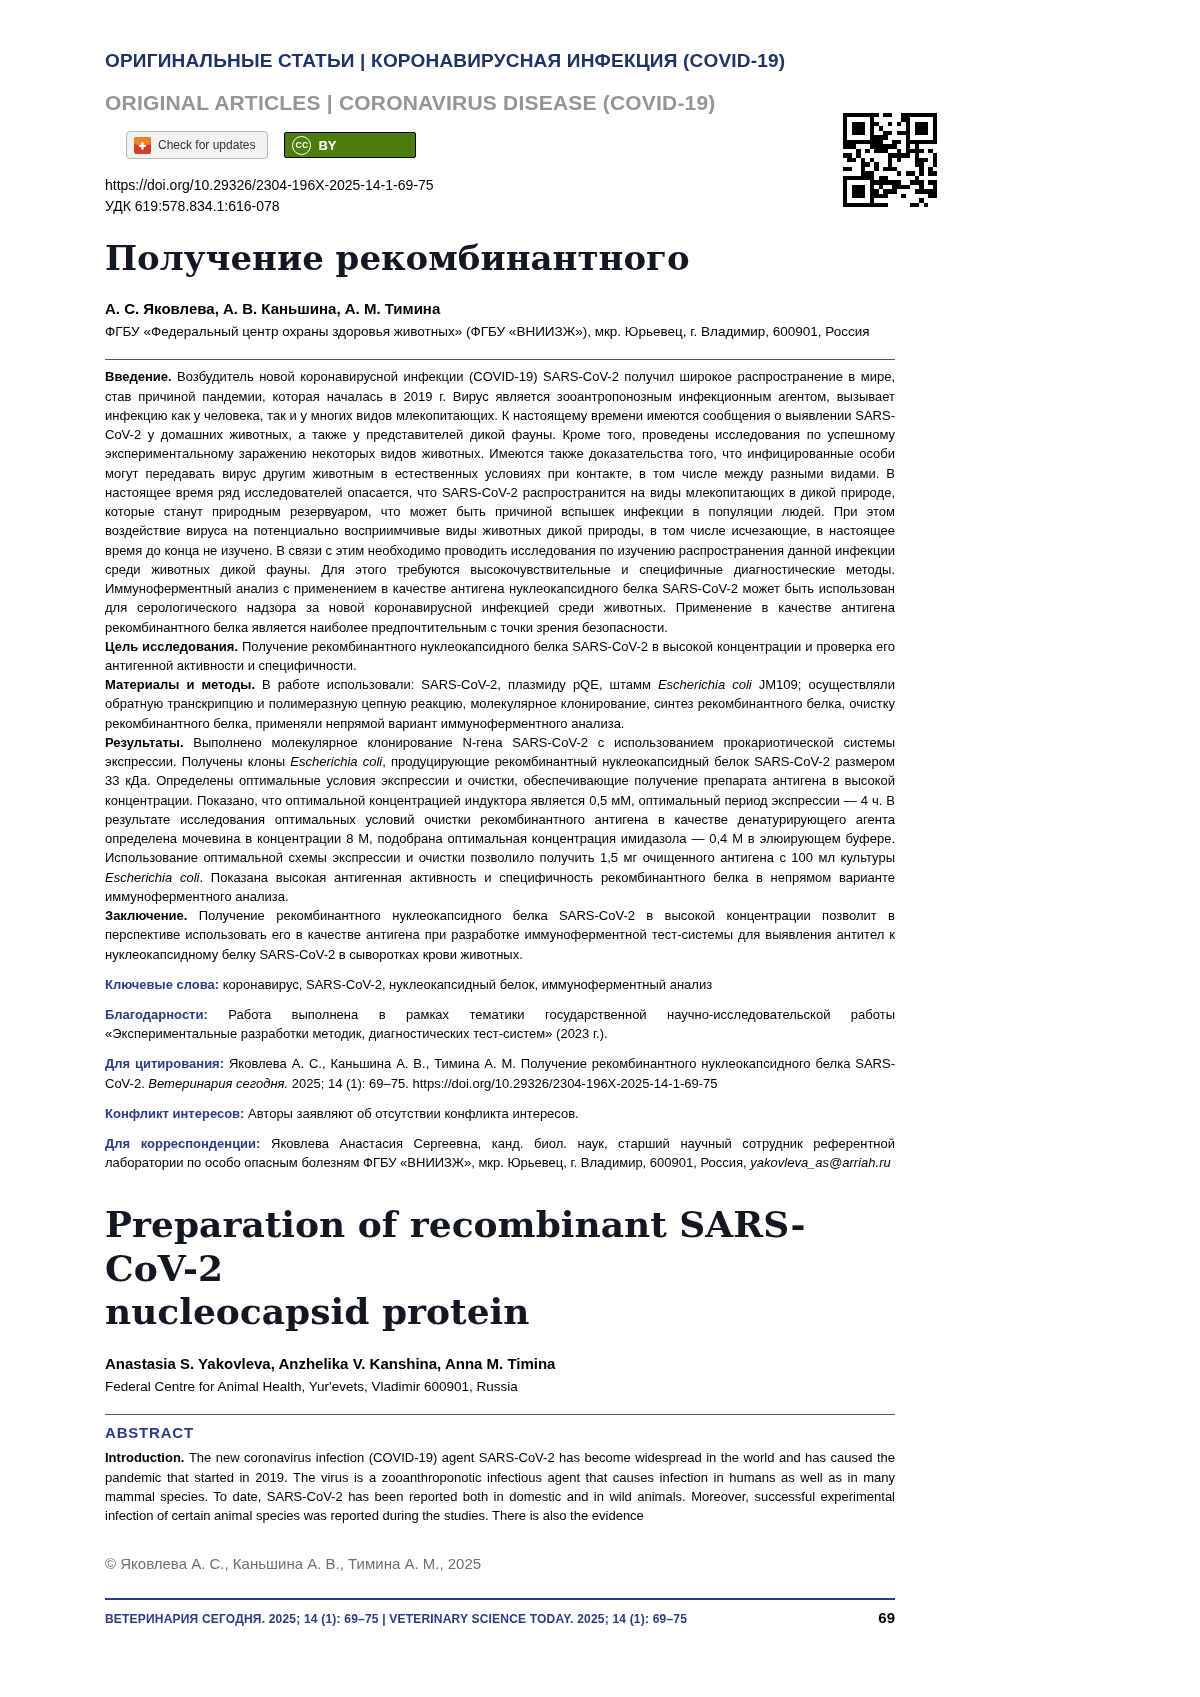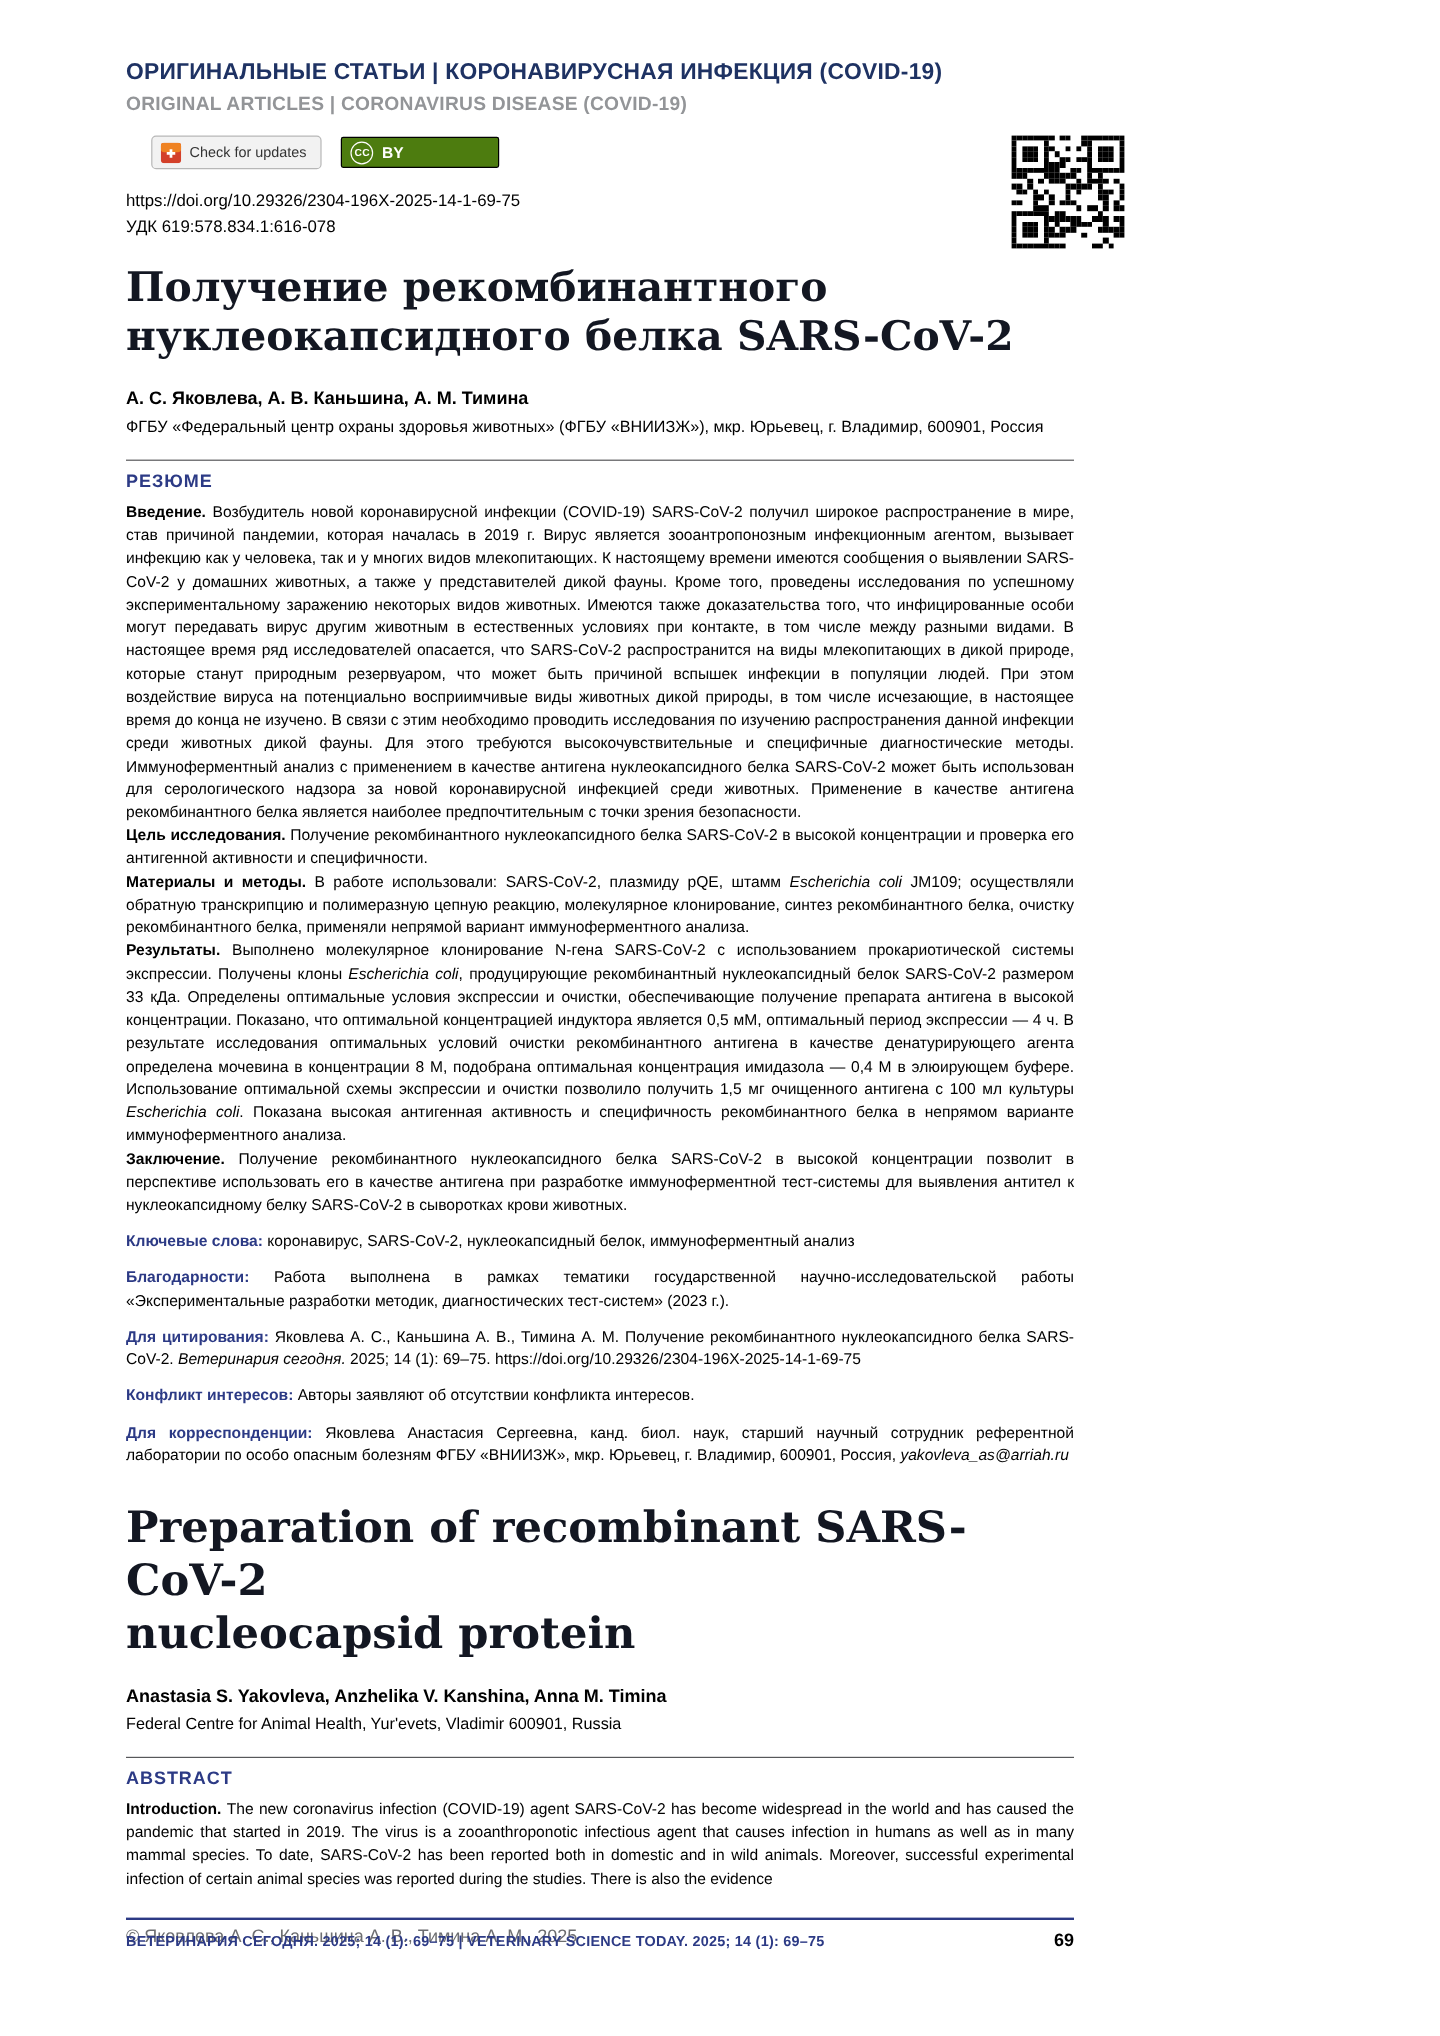--- a/index.html
+++ b/index.html
@@ -7,21 +7,21 @@
     --kicker:#1e3263;
     --muted:#939598;
     --copyright:#6d6e71;
   }
   html,body{margin:0;padding:0;background:#ffffff;}
   body{font-family:"Liberation Sans",sans-serif;color:#000;}
   .sheet{position:relative;width:1000px;height:1697px;background:#fff;overflow:hidden;}
   .content{padding:50px 105px 0 105px;}
 
   .kicker-ru{color:var(--kicker);font-weight:bold;font-size:19px;letter-spacing:.2px;}
-  .kicker-en{color:var(--muted);font-weight:bold;font-size:16px;margin-top:7px;letter-spacing:.2px;}
+  .kicker-en{color:var(--muted);font-weight:bold;font-size:21px;margin-top:19px;letter-spacing:.2px;}
 
   .badges{margin-top:17px;display:flex;align-items:center;gap:16px;height:26px;padding-left:21px;}
   .check-badge{display:inline-flex;align-items:center;gap:7px;height:26px;padding:0 12px 0 7px;
     background:#f2f2f2;border:1px solid #b7b7b7;border-radius:4px;font-size:12px;color:#333;cursor:pointer;}
   .cm-icon{display:inline-flex;line-height:0;}
   .cc-badge{display:inline-flex;align-items:center;gap:7px;width:132px;height:26px;background:#4d7c0f;
     border:1px solid #000;border-radius:2px;padding-left:7px;box-sizing:border-box;cursor:pointer;}
   .cc-circle{width:17px;height:17px;border:1.6px solid #fff;border-radius:50%;color:#fff;font-size:8.5px;
     font-weight:bold;display:inline-flex;align-items:center;justify-content:center;letter-spacing:.3px;}
   .cc-by{color:#fff;font-weight:bold;font-size:13px;}
@@ -80,27 +80,26 @@
       </div>
       <div class="cc-badge">
         <span class="cc-circle">CC</span>
         <span class="cc-by">BY</span>
       </div>
     </div>
 
     <div class="doi">https://doi.org/10.29326/2304-196X-2025-14-1-69-75</div>
     <div class="udk">УДК 619:578.834.1:616-078</div>
 
-    <h1 class="title-ru"><span>Получение рекомбинантного</span><br><span>нуклеокапсидного белка SARS-CoV-2</span></h1>
+    <h1 class="title-ru"><span>Получение рекомбинантного</span><br></h1>
 
     <div class="authors">А. С. Яковлева, А. В. Каньшина, А. М. Тимина</div>
     <div class="affil">ФГБУ «Федеральный центр охраны здоровья животных» (ФГБУ «ВНИИЗЖ»), мкр. Юрьевец, г. Владимир, 600901, Россия</div>
 
     <hr class="rule">
-    <h2 class="sec">РЕЗЮМЕ</h2>
 
     <div class="bodytext">
       <p><span class="b">Введение. </span><span>Возбудитель новой коронавирусной инфекции (COVID-19) SARS-CoV-2 получил широкое распространение в мире, став причиной пандемии, которая началась в 2019 г. Вирус является зооантропонозным инфекционным агентом, вызывает инфекцию как у человека, так и у многих видов млекопитающих. К настоящему времени имеются сообщения о выявлении SARS-CoV-2 у домашних животных, а также у представителей дикой фауны. Кроме того, проведены исследования по успешному экспериментальному заражению некоторых видов животных. Имеются также доказательства того, что инфицированные особи могут передавать вирус другим животным в естественных условиях при контакте, в том числе между разными видами. В настоящее время ряд исследователей опасается, что SARS-CoV-2 распространится на виды млекопитающих в дикой природе, которые станут природным резервуаром, что может быть причиной вспышек инфекции в популяции людей. При этом воздействие вируса на потенциально восприимчивые виды животных дикой природы, в том числе исчезающие, в настоящее время до конца не изучено. В связи с этим необходимо проводить исследования по изучению распространения данной инфекции среди животных дикой фауны. Для этого требуются высокочувствительные и специфичные диагностические методы. Иммуноферментный анализ с применением в качестве антигена нуклеокапсидного белка SARS-CoV-2 может быть использован для серологического надзора за новой коронавирусной инфекцией среди животных. Применение в качестве антигена рекомбинантного белка является наиболее предпочтительным с точки зрения безопасности.</span></p>
       <p><span class="b">Цель исследования. </span><span>Получение рекомбинантного нуклеокапсидного белка SARS-CoV-2 в высокой концентрации и проверка его антигенной активности и специфичности.</span></p>
       <p><span class="b">Материалы и методы. </span><span>В работе использовали: SARS-CoV-2, плазмиду pQE, штамм </span><span class="i">Escherichia coli</span><span> JM109; осуществляли обратную транскрипцию и полимеразную цепную реакцию, молекулярное клонирование, синтез рекомбинантного белка, очистку рекомбинантного белка, применяли непрямой вариант иммуноферментного анализа.</span></p>
       <p><span class="b">Результаты. </span><span>Выполнено молекулярное клонирование N-гена SARS-CoV-2 с использованием прокариотической системы экспрессии. Получены клоны </span><span class="i">Escherichia coli</span><span>, продуцирующие рекомбинантный нуклеокапсидный белок SARS-CoV-2 размером 33 кДа. Определены оптимальные условия экспрессии и очистки, обеспечивающие получение препарата антигена в высокой концентрации. Показано, что оптимальной концентрацией индуктора является 0,5 мМ, оптимальный период экспрессии — 4 ч. В результате исследования оптимальных условий очистки рекомбинантного антигена в качестве денатурирующего агента определена мочевина в концентрации 8 М, подобрана оптимальная концентрация имидазола — 0,4 М в элюирующем буфере. Использование оптимальной схемы экспрессии и очистки позволило получить 1,5 мг очищенного антигена с 100 мл культуры </span><span class="i">Escherichia coli</span><span>. Показана высокая антигенная активность и специфичность рекомбинантного белка в непрямом варианте иммуноферментного анализа.</span></p>
       <p><span class="b">Заключение. </span><span>Получение рекомбинантного нуклеокапсидного белка SARS-CoV-2 в высокой концентрации позволит в перспективе использовать его в качестве антигена при разработке иммуноферментной тест-системы для выявления антител к нуклеокапсидному белку SARS-CoV-2 в сыворотках крови животных.</span></p>
     </div>
 
     <p class="meta"><span class="c-accent">Ключевые слова: </span><span>коронавирус, SARS-CoV-2, нуклеокапсидный белок, иммуноферментный анализ</span></p>

